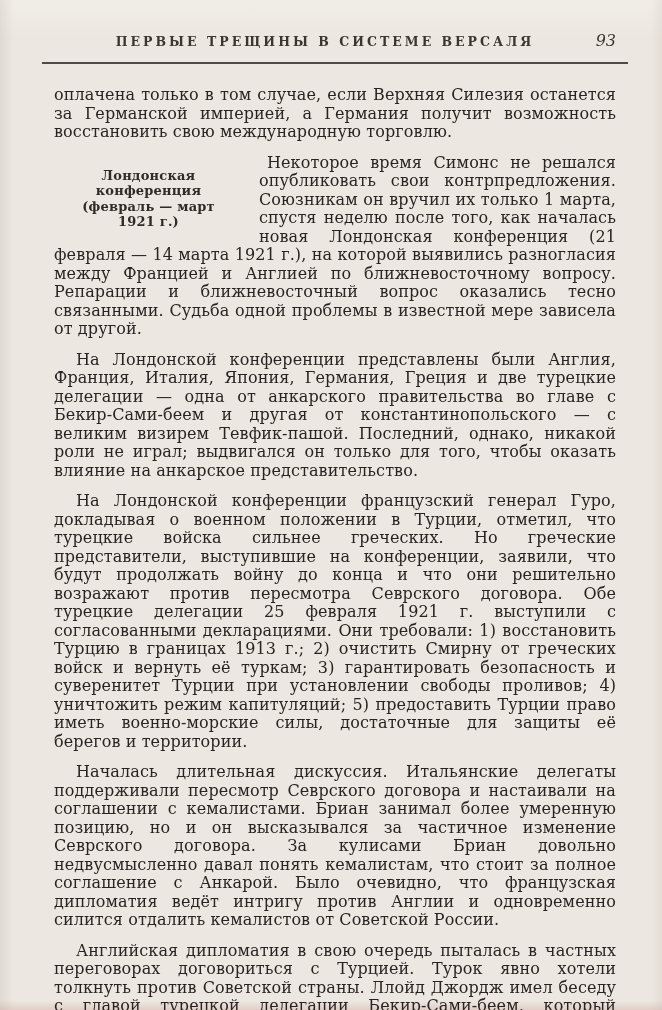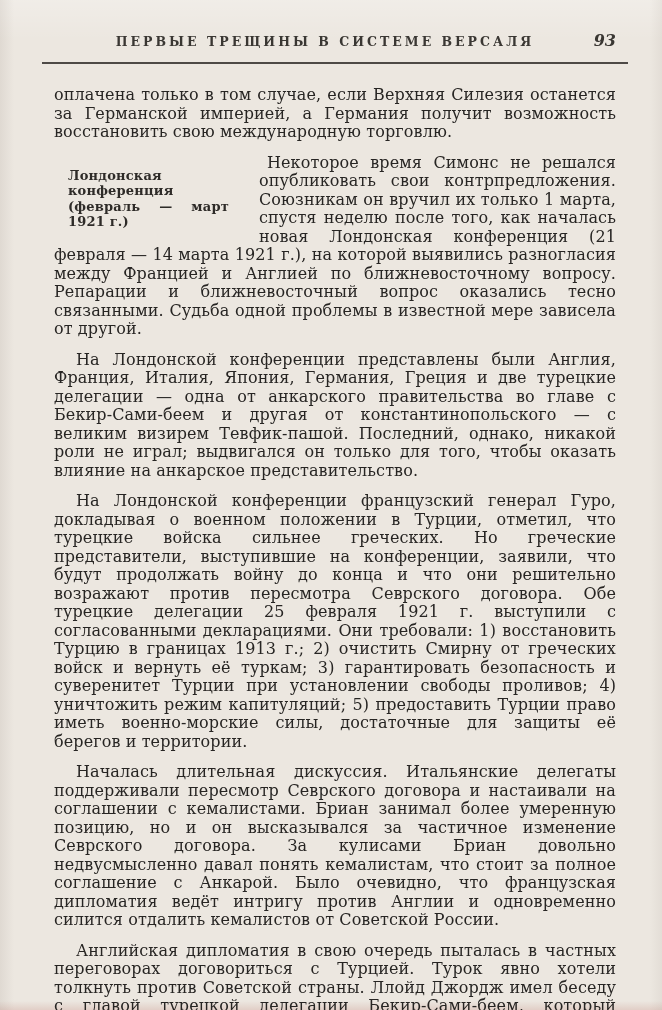--- a/index.html
+++ b/index.html
@@ -45,21 +45,21 @@
     font-weight: bold;
     letter-spacing: 3px;
     color: #3a3733;
     white-space: nowrap;
   }
   .running-head .folio {
     position: absolute;
     right: 12px;
     top: -3px;
     font-size: 16px;
-    font-weight: bold;
+    font-weight: normal;
     font-style: italic;
     color: #3a3733;
   }
   .head-rule {
     height: 0;
     border-top: 2.2px solid rgba(50,46,42,0.85);
     margin-top: 6px;
     margin-bottom: 0;
   }
   .body-text {
@@ -85,20 +85,21 @@
   .note-float {
     float: left;
     width: 205px;
     height: 92px;
     box-sizing: border-box;
     padding: 14px 30px 0 14px;
     text-indent: 0;
   }
   .margin-note {
     display: block;
+    text-align: center;
     font-weight: bold;
     font-size: 13px;
     line-height: 15.5px;
     letter-spacing: 0.2px;
     color: #2e2b28;
   }
   .first-line-pad {
     display: inline-block;
     width: 8px;
   }

